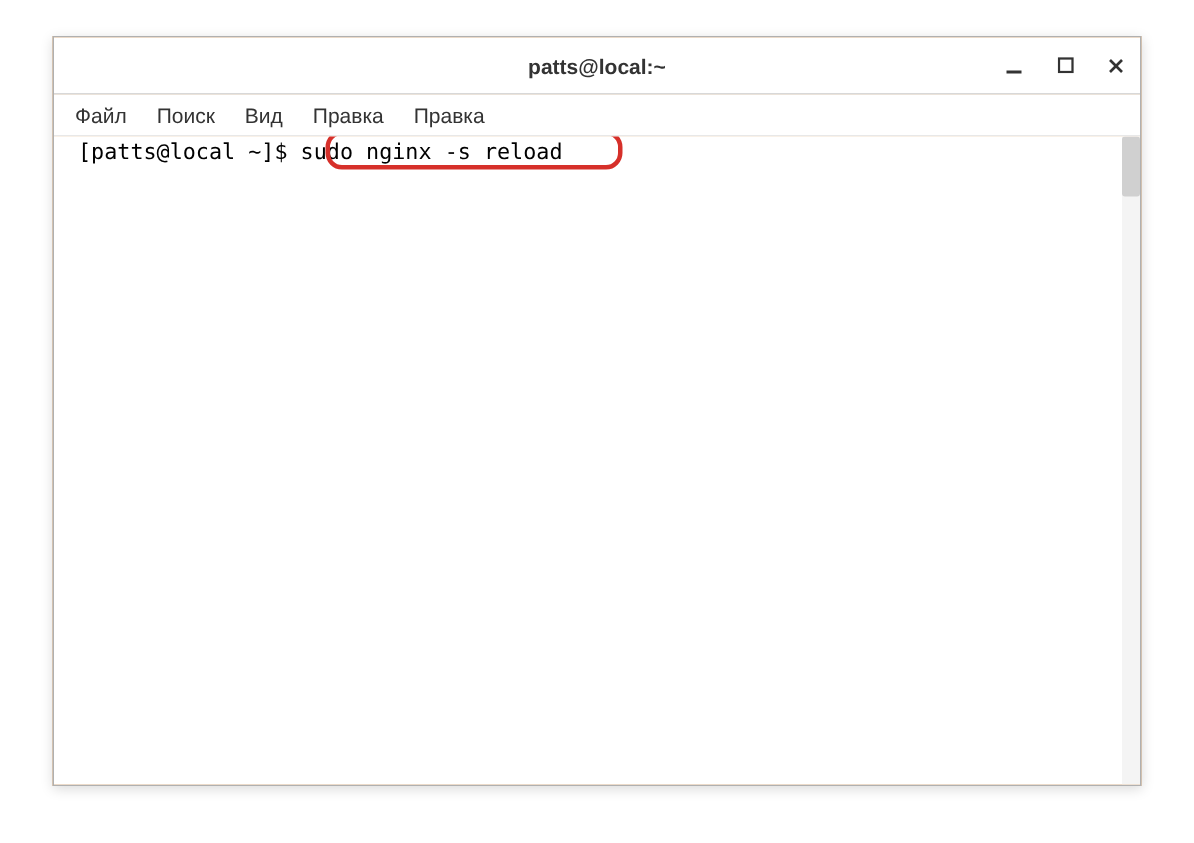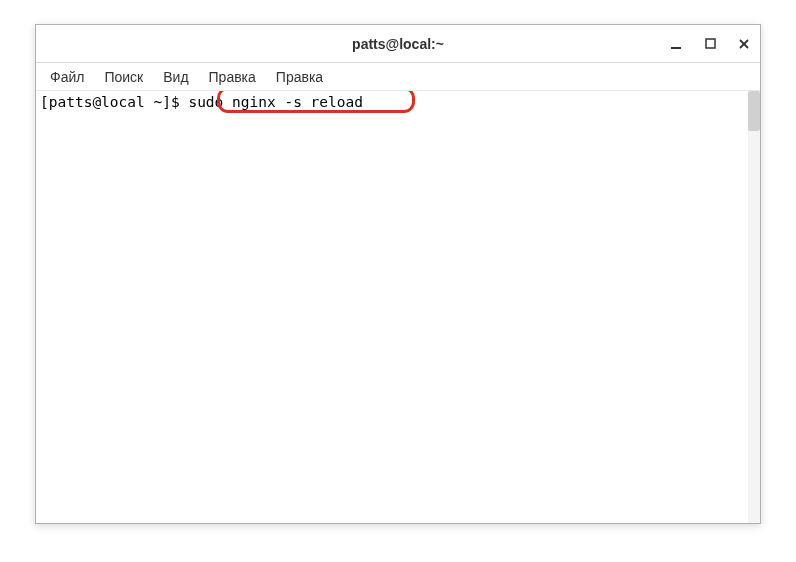--- a/index.html
+++ b/index.html
@@ -68,21 +68,21 @@
     }
     .menu-item {
       padding: 3px 10px;
       font-size: 14px;
       color: #333;
       cursor: pointer;
     }
     .terminal-area {
       flex: 1;
       background: #ffffff;
-      padding: 2px 4px;
+      padding: 2px 16px;
       font-family: "DejaVu Sans Mono", "Liberation Mono", monospace;
       font-size: 14.5px;
       line-height: 19px;
       color: #000;
       position: relative;
       overflow: hidden;
     }
     .terminal-line {
       white-space: pre;
     }

